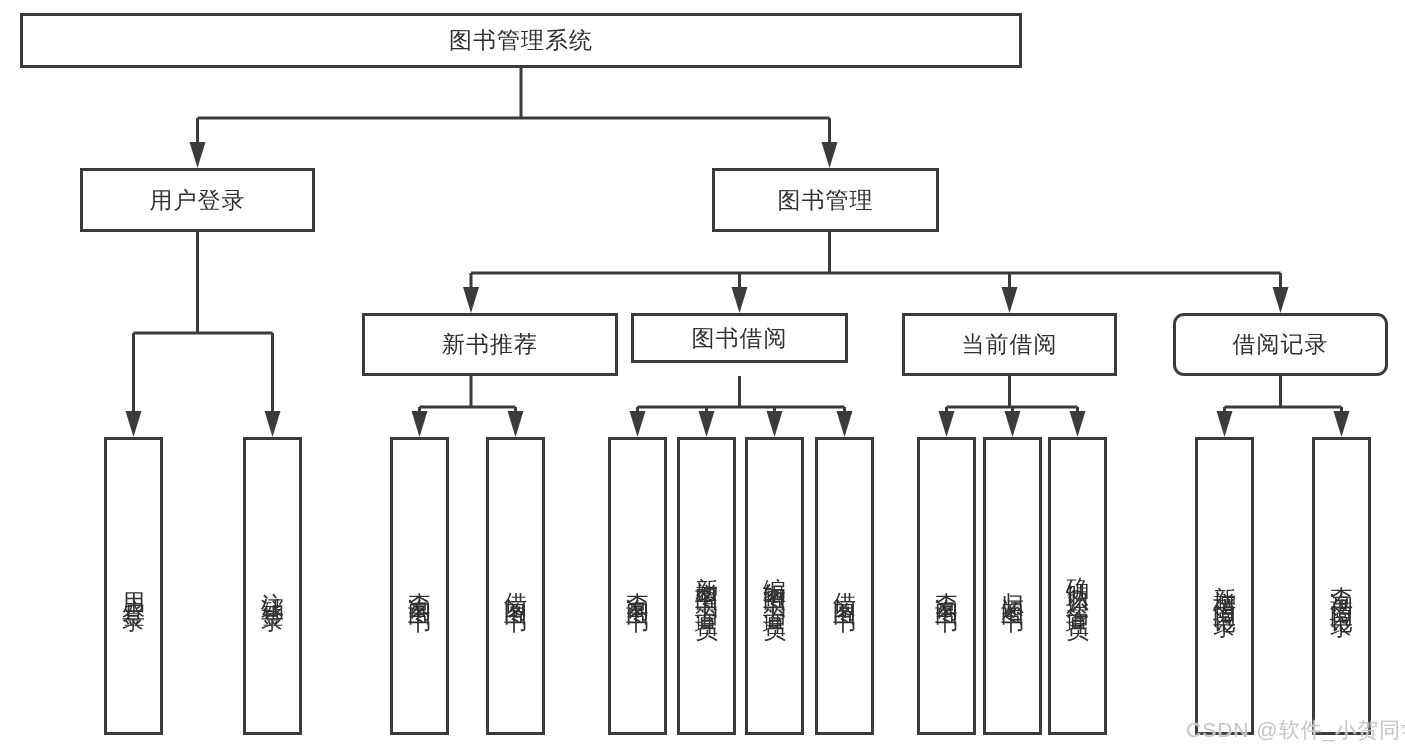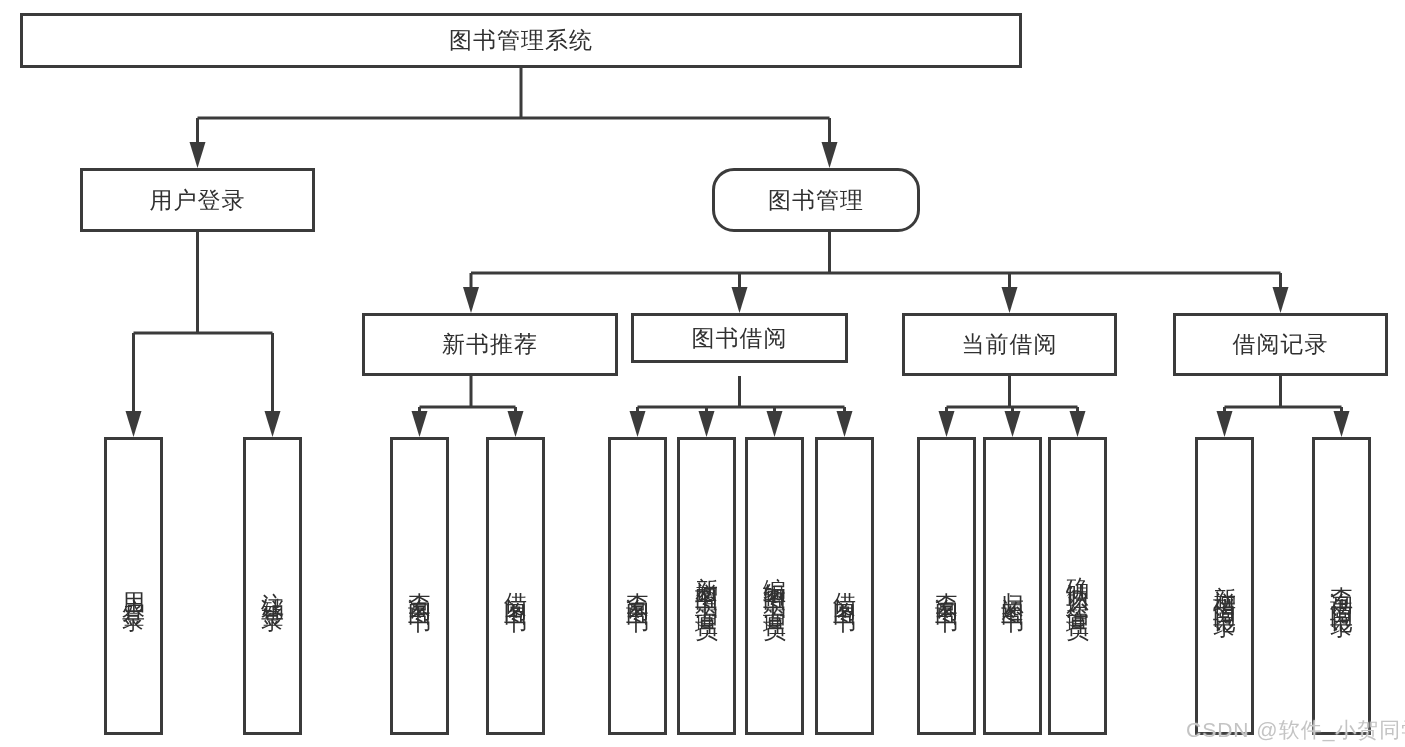--- a/index.html
+++ b/index.html
@@ -17,25 +17,25 @@
     position:absolute;box-sizing:border-box;background:#fff;border:3px solid #3b3b3b;
     display:flex;align-items:center;justify-content:center;z-index:2;
   }
   .leaf span{
     writing-mode:vertical-rl;text-orientation:mixed;line-height:1;
     font-size:23px;letter-spacing:6px;color:#303030;
   }
   
   .bx-root   {left:20px;  top:13px;  width:1002px;height:55px;}
   .bx-user   {left:80px;  top:168px; width:235px; height:64px;}
-  .bx-book   {left:712px; top:168px; width:208px; height:64px;border-radius:22px;}
+  .bx-book   {left:712px; top:168px; width:227px; height:64px;}
   .bx-new    {left:362px; top:313px; width:256px; height:63px;}
   .bx-borrow {left:631px; top:313px; width:217px; height:50px;}
   .bx-current{left:902px; top:313px; width:215px; height:63px;text-align:center;}
-  .bx-record {left:1173px;top:313px; width:215px; height:63px;}
+  .bx-record {left:1173px;top:313px; width:215px; height:63px;border-radius:11px;}
   
   .lf{top:437px;height:298px;width:59px;}
   .lf1 {left:104px;}  .lf2 {left:243px;}
   .lf3 {left:390px;}  .lf4 {left:486px;}
   .lf5 {left:608px;}  .lf6 {left:677px;}
   .lf7 {left:745px;}  .lf8 {left:815px;}
   .lf9 {left:917px;}  .lf10{left:983px;}
   .lf11{left:1048px;} .lf12{left:1195px;}
   .lf13{left:1312px;}
   #watermark{

